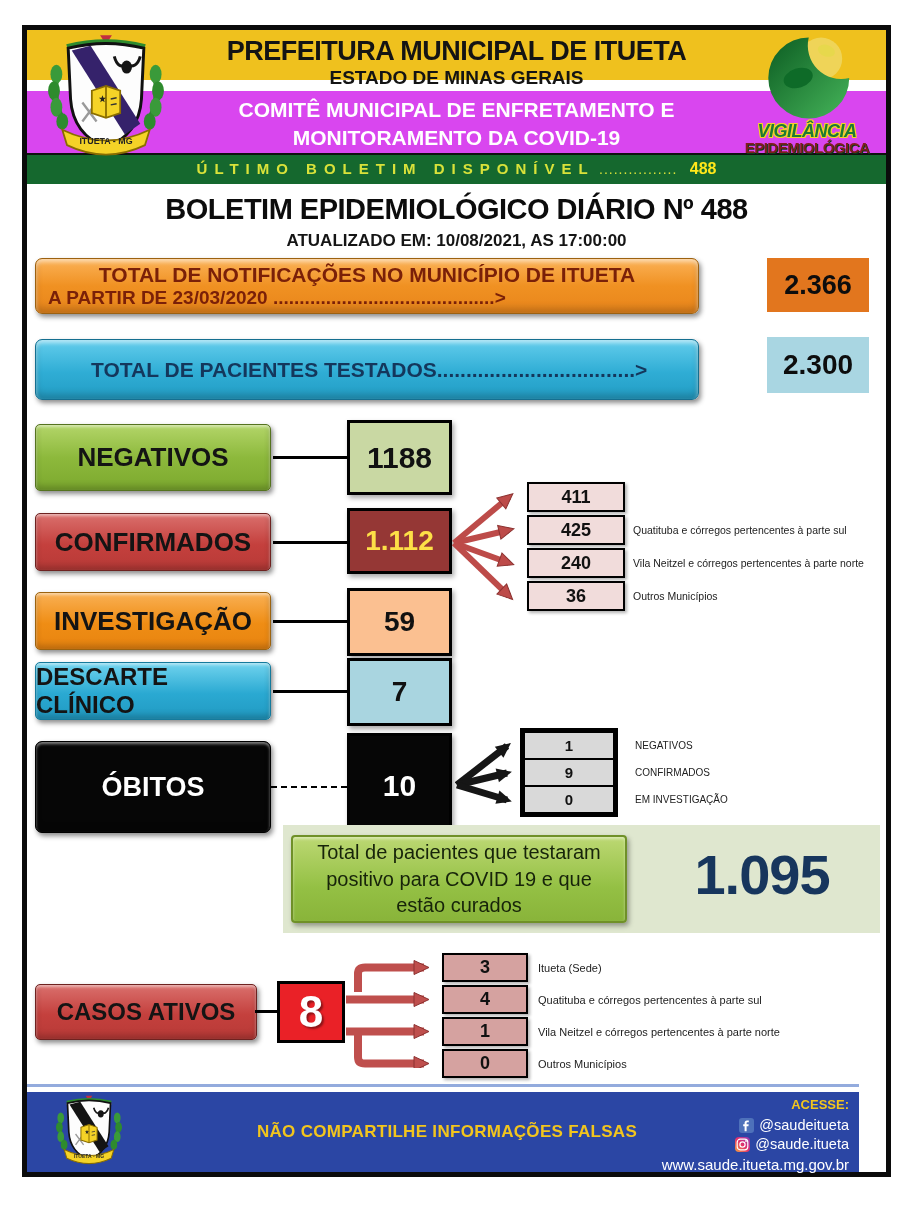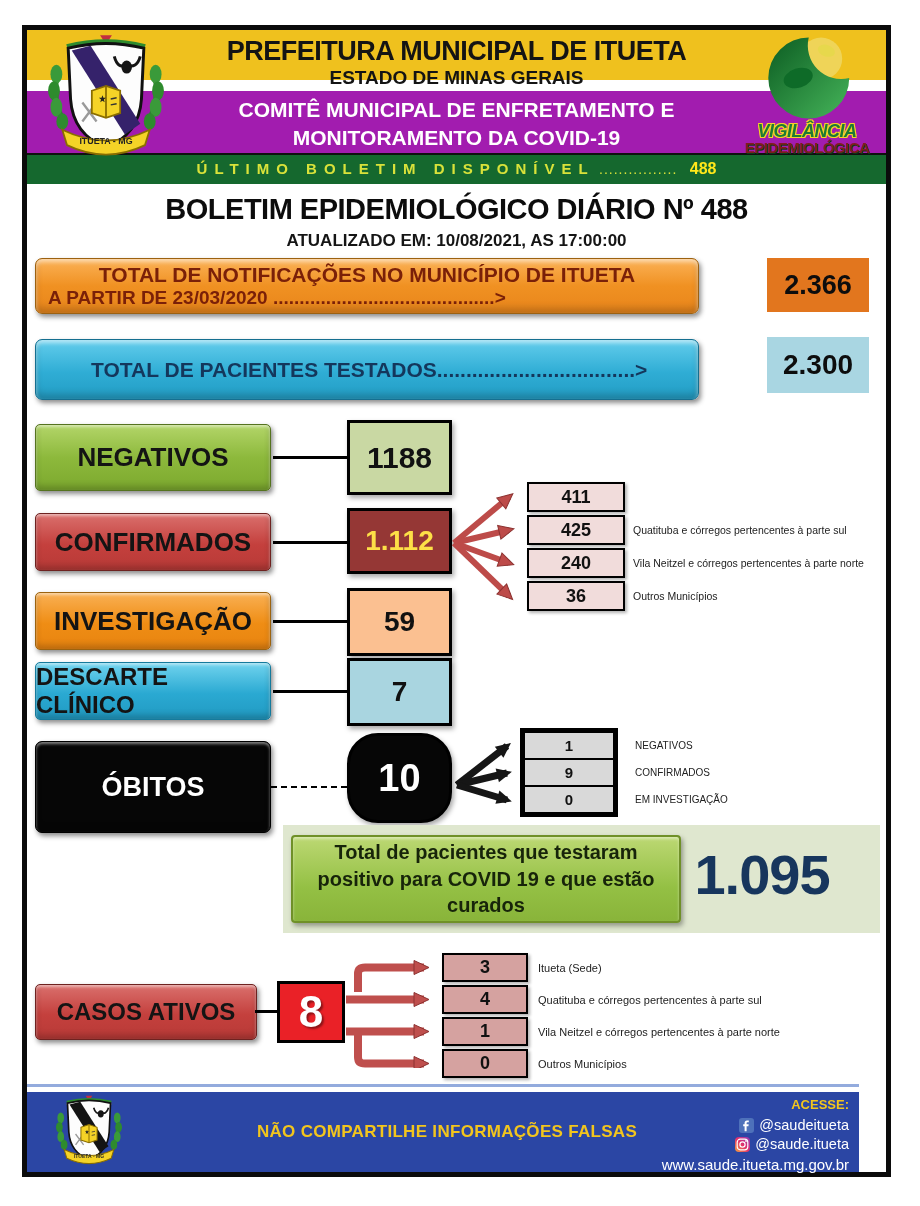--- a/index.html
+++ b/index.html
@@ -2,21 +2,21 @@
 <html><head>
 <meta charset="utf-8">
 <style>
   html,body{margin:0;padding:0;background:#fff;}
   #page{position:relative;width:920px;height:1206px;background:#fff;overflow:hidden;
         font-family:"Liberation Sans",sans-serif;color:#111;}
   #frame{position:absolute;left:22px;top:25px;width:869px;height:1152px;
          border:5px solid #0b0b0b;box-sizing:border-box;background:#fff;}
   
   .band-yellow{position:absolute;left:0;top:0;width:859px;height:50px;background:#efc11e;}
-  .band-blue{position:absolute;left:0;top:61px;width:859px;height:62px;background:#a21caf;}
+  .band-blue{position:absolute;left:0;top:61px;width:859px;height:62px;background:#d946ef;}
   .band-green{position:absolute;left:0;top:123px;width:859px;height:31px;background:#15682e;
               border-top:2px solid #101010;box-sizing:border-box;text-align:center;line-height:28px;}
   .muni1{padding-top:6px;margin:0 150px;text-align:center;font-size:27px;font-weight:bold;color:#141414;letter-spacing:-0.5px;}
   .muni2{margin:0 150px;text-align:center;font-size:19px;font-weight:bold;color:#141414;}
   .comm{margin:0 160px;text-align:center;font-size:21px;font-weight:bold;color:#fff;}
   .comm.l1{padding-top:7px;}
   .comm.l2{padding-top:4px;}
   .gb-label{font-size:15px;font-weight:bold;color:#d9e23a;letter-spacing:7px;}
   .gb-dots{font-size:14px;color:#d9e23a;letter-spacing:1px;}
   .gb-num{font-size:16px;font-weight:bold;color:#ffe81a;margin-left:8px;}
@@ -75,24 +75,24 @@
   .abox{width:86px;height:29px;background:#d5a2a0;border:2px solid #000;box-sizing:border-box;
         display:flex;align-items:center;justify-content:center;font-size:18px;font-weight:bold;
         box-shadow:2px 2px 3px rgba(0,0,0,.3);}
   .alabel{font-size:11px;color:#222;white-space:nowrap;}
   
   .cur-panel{position:absolute;left:256px;top:795px;width:597px;height:108px;background:#dfe7cf;}
   .cur-btn{position:absolute;left:3px;top:793px;width:238px;height:111px;border-radius:8px;box-sizing:border-box;
         background:linear-gradient(180deg,#b0d265 0%,#8ab73a 55%,#79a72d 100%);border:2px solid #55731f;
         display:flex;align-items:center;justify-content:center;font-size:40px;font-weight:bold;color:#131313;
         box-shadow:2px 3px 6px rgba(0,0,0,.45),inset 0 3px 4px rgba(255,255,255,.5),inset 0 -6px 8px rgba(0,0,0,.2);}
-  .cur-desc{position:absolute;left:264px;top:805px;width:390px;height:88px;border-radius:4px;box-sizing:border-box;
+  .cur-desc{position:absolute;left:264px;top:805px;width:336px;height:88px;border-radius:4px;box-sizing:border-box;
         background:linear-gradient(180deg,#bcd873 0%,#94c044 60%,#89b43a 100%);border:2px solid #6f9028;
         display:flex;align-items:center;justify-content:center;text-align:center;padding:4px 14px;
-        font-size:20px;font-weight:bold;color:#17240a;line-height:1.32;
+        font-size:20px;font-weight:normal;color:#17240a;line-height:1.32;
         box-shadow:2px 3px 5px rgba(0,0,0,.35),inset 0 2px 3px rgba(255,255,255,.45);}
   .cur-val{position:absolute;left:625px;top:812px;width:220px;text-align:center;
         font-size:56px;font-weight:bold;color:#17365d;letter-spacing:-1px;}
   
   .box8{position:absolute;left:250px;top:951px;width:68px;height:62px;background:#ea2127;
         border:3px solid #000;box-sizing:border-box;display:flex;align-items:center;justify-content:center;
         font-size:44px;font-weight:bold;color:#fff;text-shadow:2px 2px 2px rgba(0,0,0,.4);}
   
   .blue-rule{position:absolute;left:0;top:1054px;width:832px;height:3px;background:#93abdd;}
   .footer{position:absolute;left:0;top:1062px;width:832px;height:80px;background:#2b46a4;}
@@ -233,21 +233,21 @@
     <div class="btn orange" style="top:562px;height:58px;font-size:26px;">INVESTIGAÇÃO</div>
     <div class="conn" style="left:246px;top:590px;width:74px;"></div>
     <div class="vbox" style="top:558px;height:68px;background:#fbc091;font-size:28px;">59</div>
 
     <div class="btn cyan" style="top:632px;height:58px;font-size:24px;">DESCARTE CLÍNICO</div>
     <div class="conn" style="left:246px;top:660px;width:74px;"></div>
     <div class="vbox" style="top:628px;height:68px;background:#a9d5e0;font-size:28px;">7</div>
 
     <div class="btn black" style="top:711px;height:92px;font-size:27px;">ÓBITOS</div>
     <div class="conn dash" style="left:244px;top:756px;width:76px;"></div>
-    <div class="vbox" style="top:703px;height:90px;background:#060606;color:#fff;font-size:38px;border-radius:31px;">10</div>
+    <div class="vbox" style="top:703px;height:105px;background:#060606;color:#fff;font-size:30px;">10</div>
 
     <svg class="absvg" style="left:428px;top:690px;" width="68" height="130">
       <defs>
         <marker id="mblk" markerUnits="userSpaceOnUse" markerWidth="18" markerHeight="18" refX="11" refY="9" orient="auto">
           <path d="M1,2 L16,9 L1,16 Z" fill="#161616"></path>
         </marker>
       </defs>
       <line x1="2" y1="65" x2="52" y2="26" stroke="#161616" stroke-width="7" marker-end="url(#mblk)"></line>
       <line x1="2" y1="65" x2="52" y2="53" stroke="#161616" stroke-width="7" marker-end="url(#mblk)"></line>
       <line x1="2" y1="65" x2="52" y2="80" stroke="#161616" stroke-width="7" marker-end="url(#mblk)"></line>

